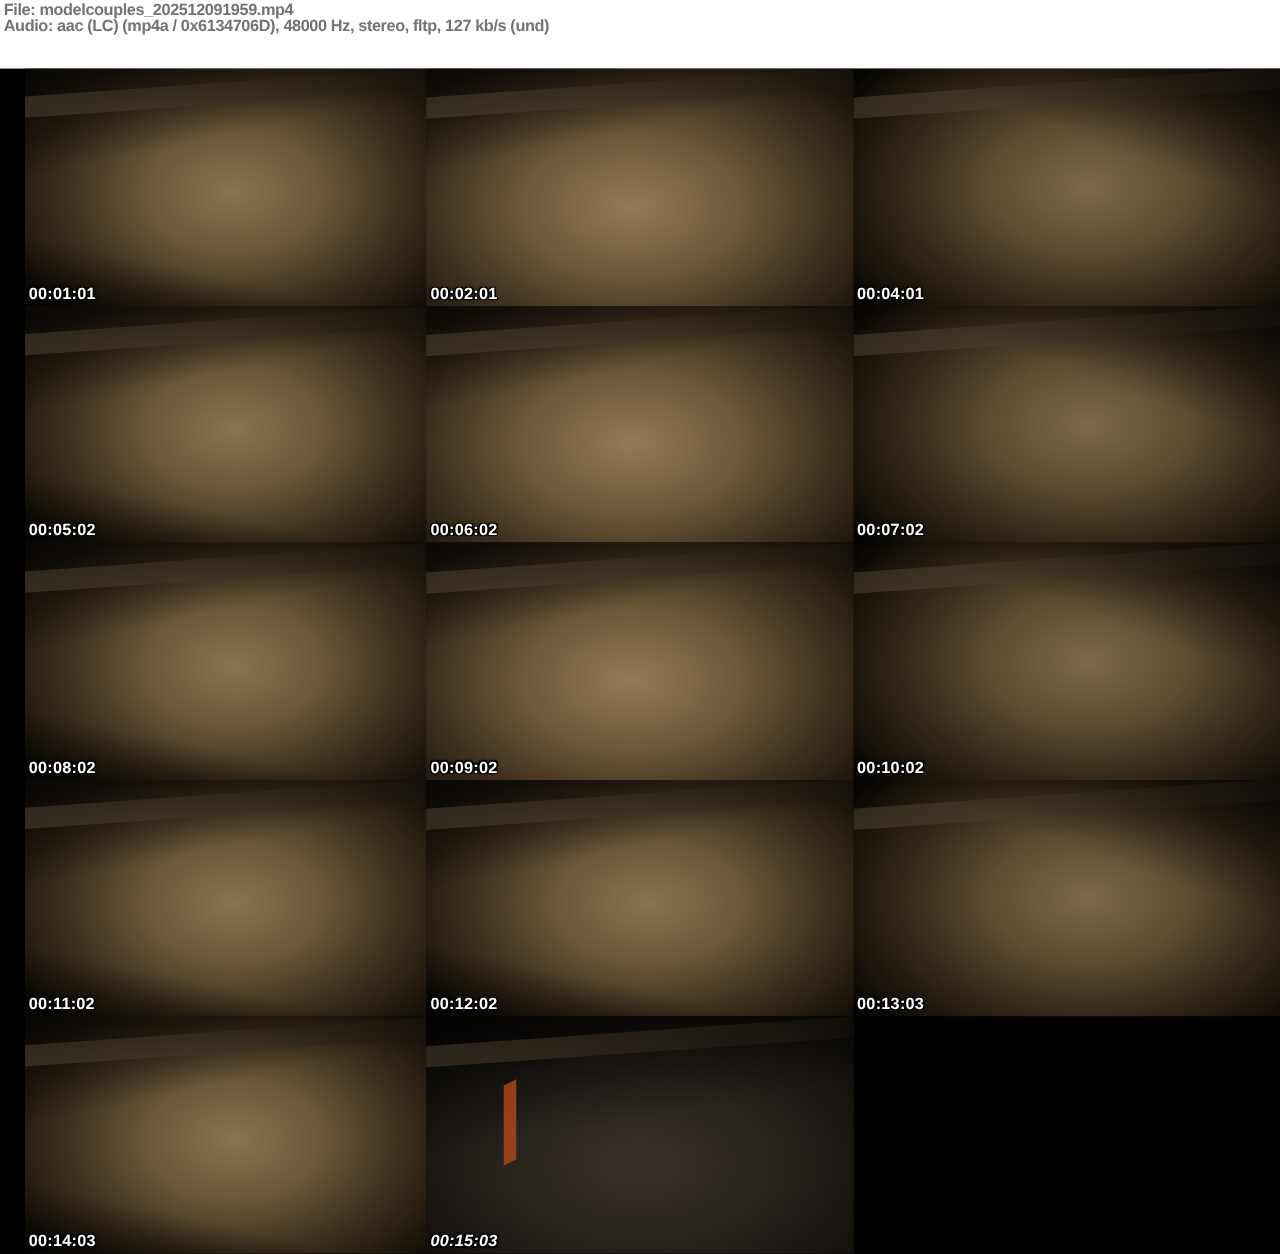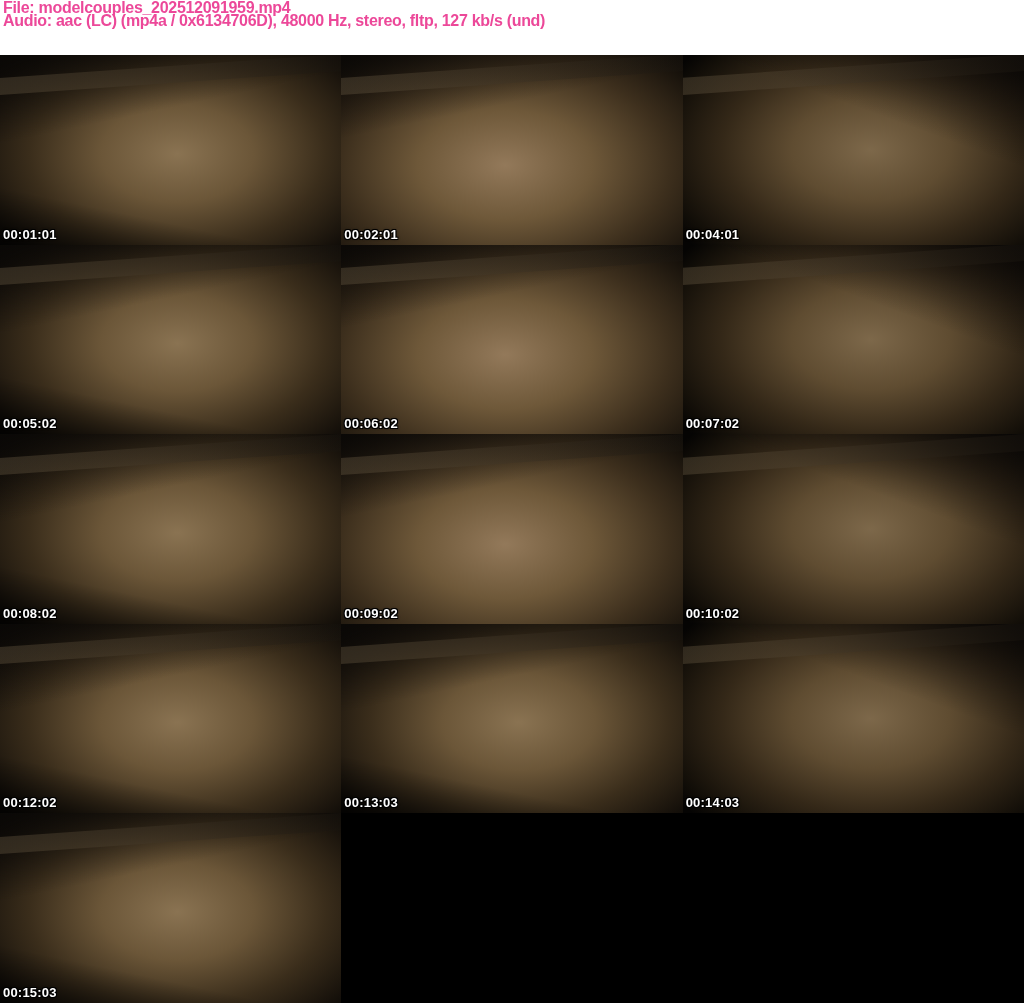--- a/index.html
+++ b/index.html
@@ -9,24 +9,24 @@
     font-family: "Liberation Sans", sans-serif;
     overflow: hidden;
   }
   .sheet {
     width: 1024px; height: 1003px;
     display: flex; flex-direction: column;
     background: #000;
   }
   .meta-header {
     background: #ffffff;
-    color: #ec4899;
+    color: #737373;
     height: 55px;
     padding: 1px 4px 2px 3px;
-    font-size: 16px;
+    font-size: 13px;
     font-weight: bold;
     line-height: 13px;
     letter-spacing: -0.3px;
     white-space: nowrap;
     overflow: hidden;
     flex: 0 0 auto;
   }
   .meta-line { height: 13px; }
   .thumb-grid {
     flex: 1 1 auto;
@@ -38,21 +38,21 @@
   .thumb {
     position: relative;
     overflow: hidden;
     
     background:
       linear-gradient(168deg, rgba(10,8,6,0.92) 0%, rgba(10,8,6,0.55) 14%, rgba(0,0,0,0) 34%),
       linear-gradient(12deg, rgba(0,0,0,0.75) 0%, rgba(0,0,0,0) 22%),
       radial-gradient(ellipse 70% 80% at 52% 52%, #8a7352 0%, #6b5638 32%, #3a2d1b 62%, #15100a 88%, #060504 100%);
   }
   
-  .thumb:nth-child(3n+1) { background-position: 0 0; }
+  .thumb:nth-child(3n+1) { background-position: 0 0; margin-left: 20px; }
   .thumb:nth-child(2),
   .thumb:nth-child(5),
   .thumb:nth-child(8) {
     background:
       linear-gradient(168deg, rgba(10,8,6,0.92) 0%, rgba(10,8,6,0.55) 12%, rgba(0,0,0,0) 32%),
       radial-gradient(ellipse 75% 85% at 48% 58%, #93795a 0%, #6e5839 34%, #3d2f1d 64%, #15100a 90%, #060504 100%);
   }
   .thumb:nth-child(3),
   .thumb:nth-child(6),
   .thumb:nth-child(9),
@@ -135,20 +135,23 @@
       <div class="thumb">
         <span class="timestamp">00:08:02</span>
       </div>
       <div class="thumb">
         <span class="timestamp">00:09:02</span>
       </div>
       <div class="thumb">
         <span class="timestamp">00:10:02</span>
       </div>
       <div class="thumb">
+        <span class="timestamp">00:11:02</span>
+      </div>
+      <div class="thumb">
         <span class="timestamp">00:12:02</span>
       </div>
       <div class="thumb">
         <span class="timestamp">00:13:03</span>
       </div>
       <div class="thumb">
         <span class="timestamp">00:14:03</span>
       </div>
       <div class="thumb">
         <span class="timestamp">00:15:03</span>

